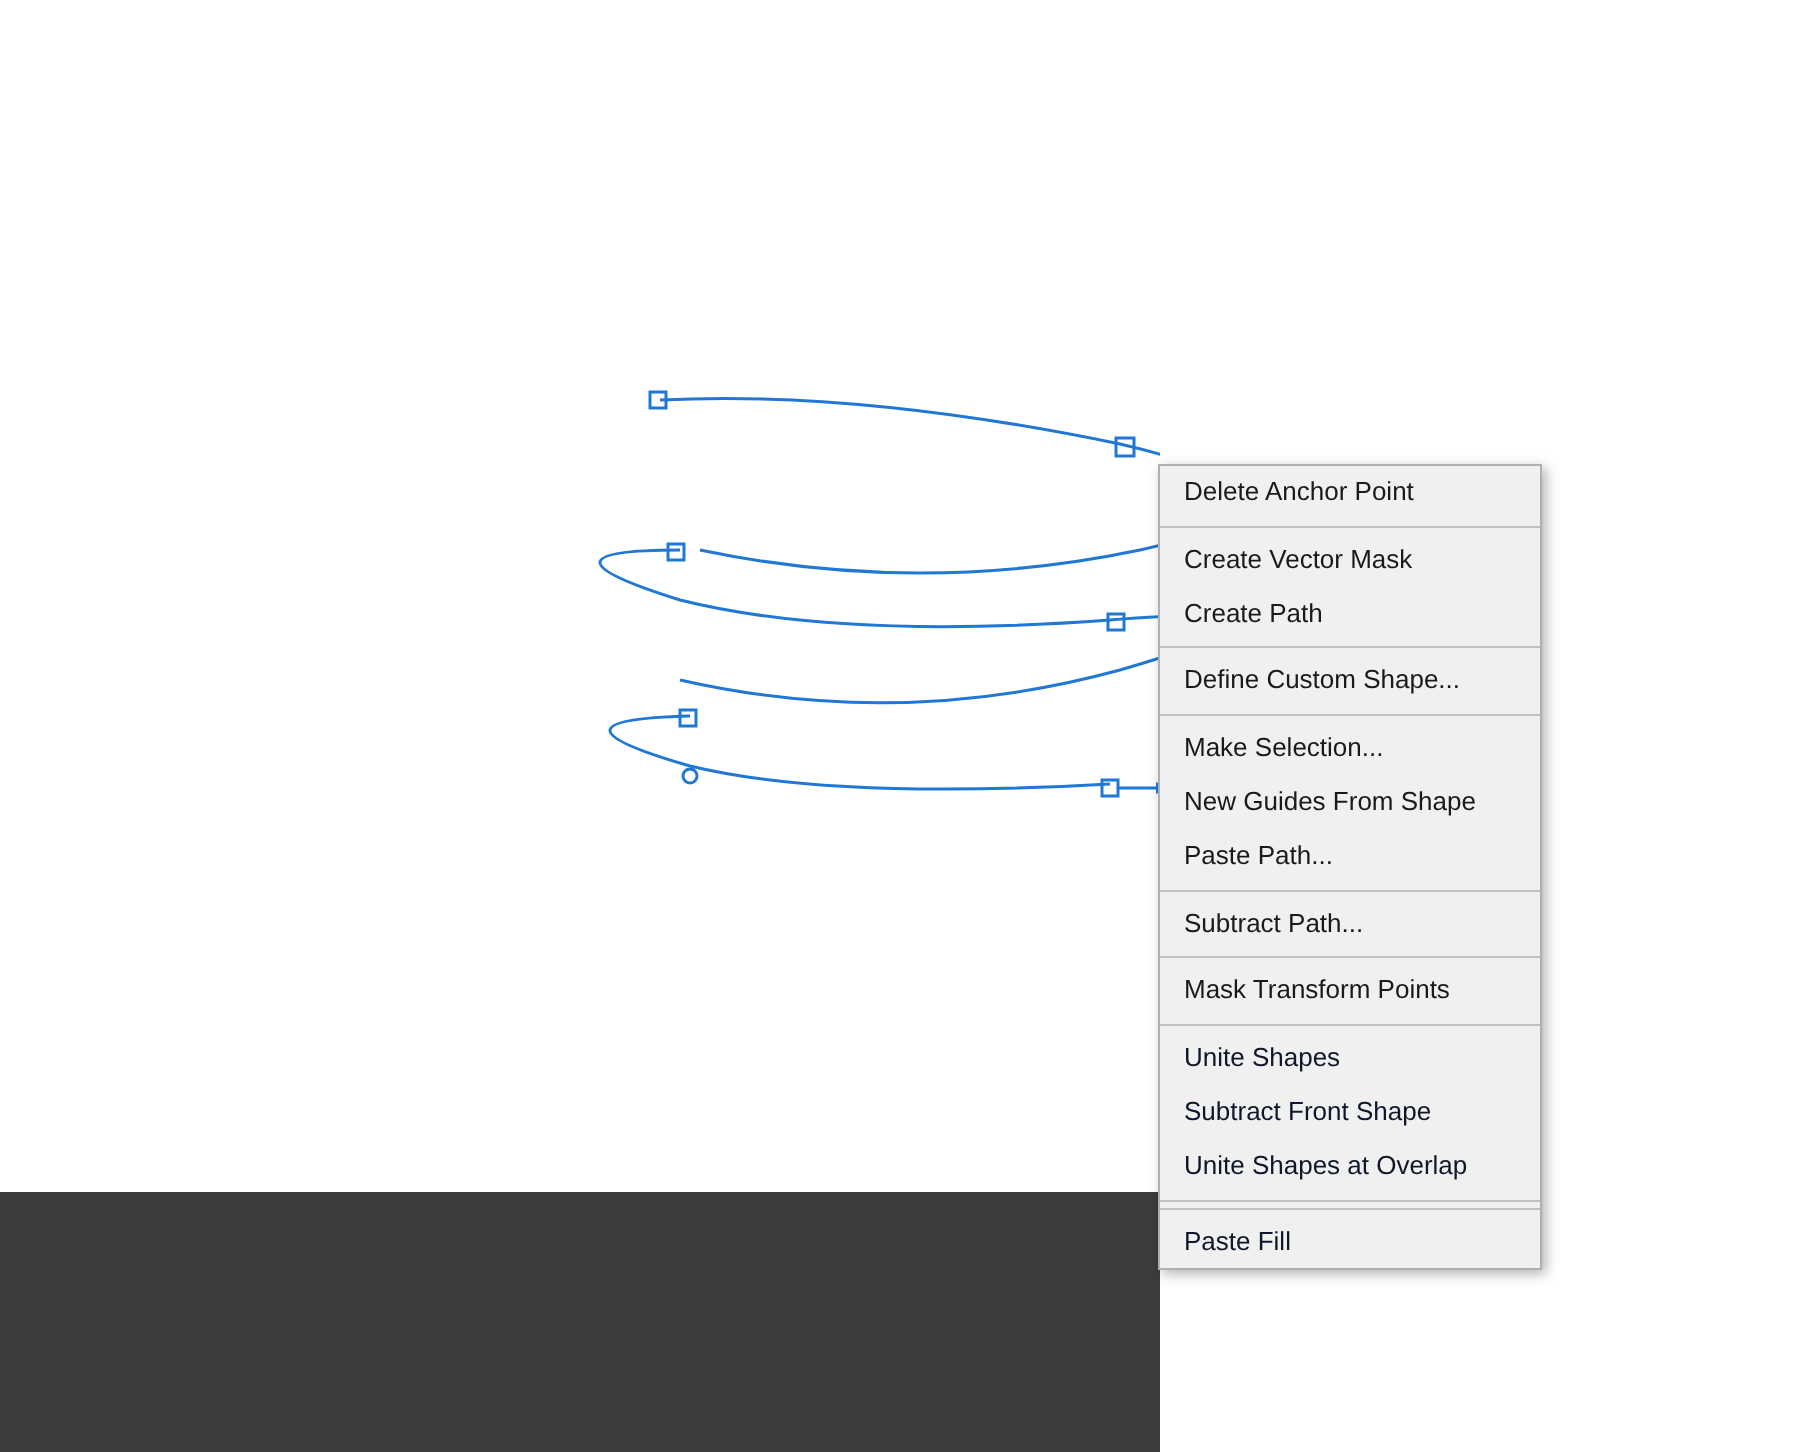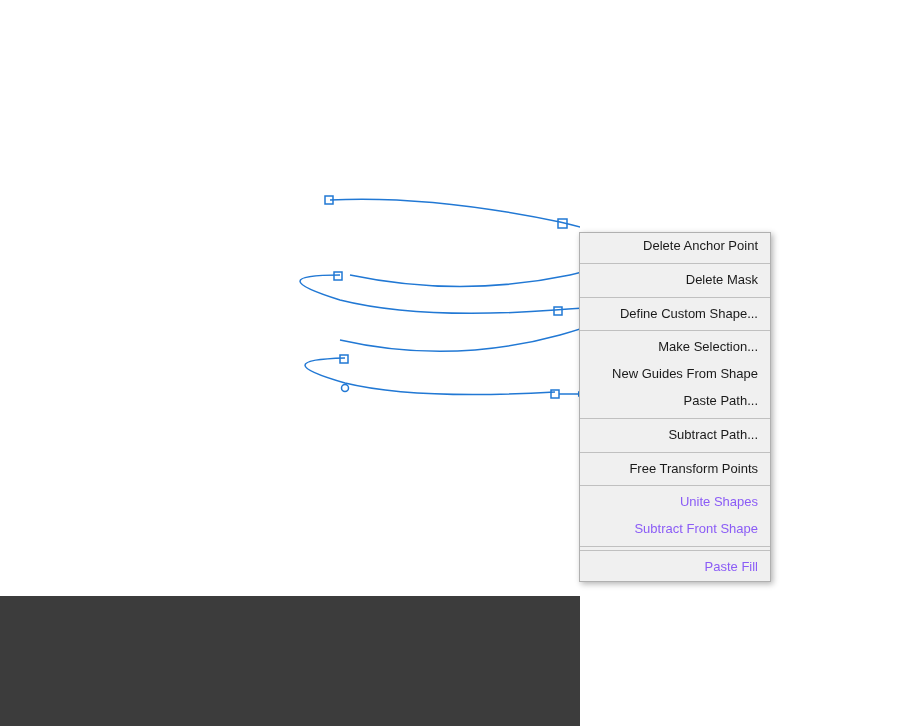--- a/index.html
+++ b/index.html
@@ -58,25 +58,24 @@
       background: #c0c0c0;
       margin: 3px 0;
     }
 
     .menu-item-line {
       padding: 3px 12px;
       cursor: pointer;
       white-space: nowrap;
       color: #1a1a1a;
       line-height: 1.6;
-      text-align: right;
     }
 
     .menu-item-line.disabled {
-      color: #8b5cf6;
+      color: #0f172a;
       cursor: default;
     }
   </style>
 </head>
 <body>
 
 <div class="canvas-area">
 
   <div class="dark-bar"></div>
 
@@ -106,30 +105,32 @@
     <rect x="551" y="390" width="8" height="8" fill="none" stroke="#2178d4" stroke-width="1.5"></rect>
 
     <line x1="559" y1="394" x2="578" y2="394" stroke="#2178d4" stroke-width="1.5"></line>
     <polygon points="578,391 584,394 578,397" fill="#2178d4"></polygon>
   </svg>
 </div>
 
 <div class="context-menu" id="context-menu">
 <div class="menu-item-line">Delete Anchor Point</div>
     <div class="menu-separator"></div>
-    <div class="menu-item-line">Delete Mask</div>
+    <div class="menu-item-line">Create Vector Mask</div>
+    <div class="menu-item-line">Create Path</div>
     <div class="menu-separator"></div>
     <div class="menu-item-line">Define Custom Shape...</div>
     <div class="menu-separator"></div>
     <div class="menu-item-line">Make Selection...</div>
     <div class="menu-item-line">New Guides From Shape</div>
     <div class="menu-item-line">Paste Path...</div>
     <div class="menu-separator"></div>
     <div class="menu-item-line">Subtract Path...</div>
     <div class="menu-separator"></div>
-    <div class="menu-item-line">Free Transform Points</div>
+    <div class="menu-item-line">Mask Transform Points</div>
     <div class="menu-separator"></div>
     <div class="menu-item-line disabled">Unite Shapes</div>
     <div class="menu-item-line disabled">Subtract Front Shape</div>
+    <div class="menu-item-line disabled">Unite Shapes at Overlap</div>
     <div class="menu-separator"></div>
     <div class="menu-separator"></div>
     <div class="menu-item-line disabled">Paste Fill</div>
   </div>
 
 </body></html>

